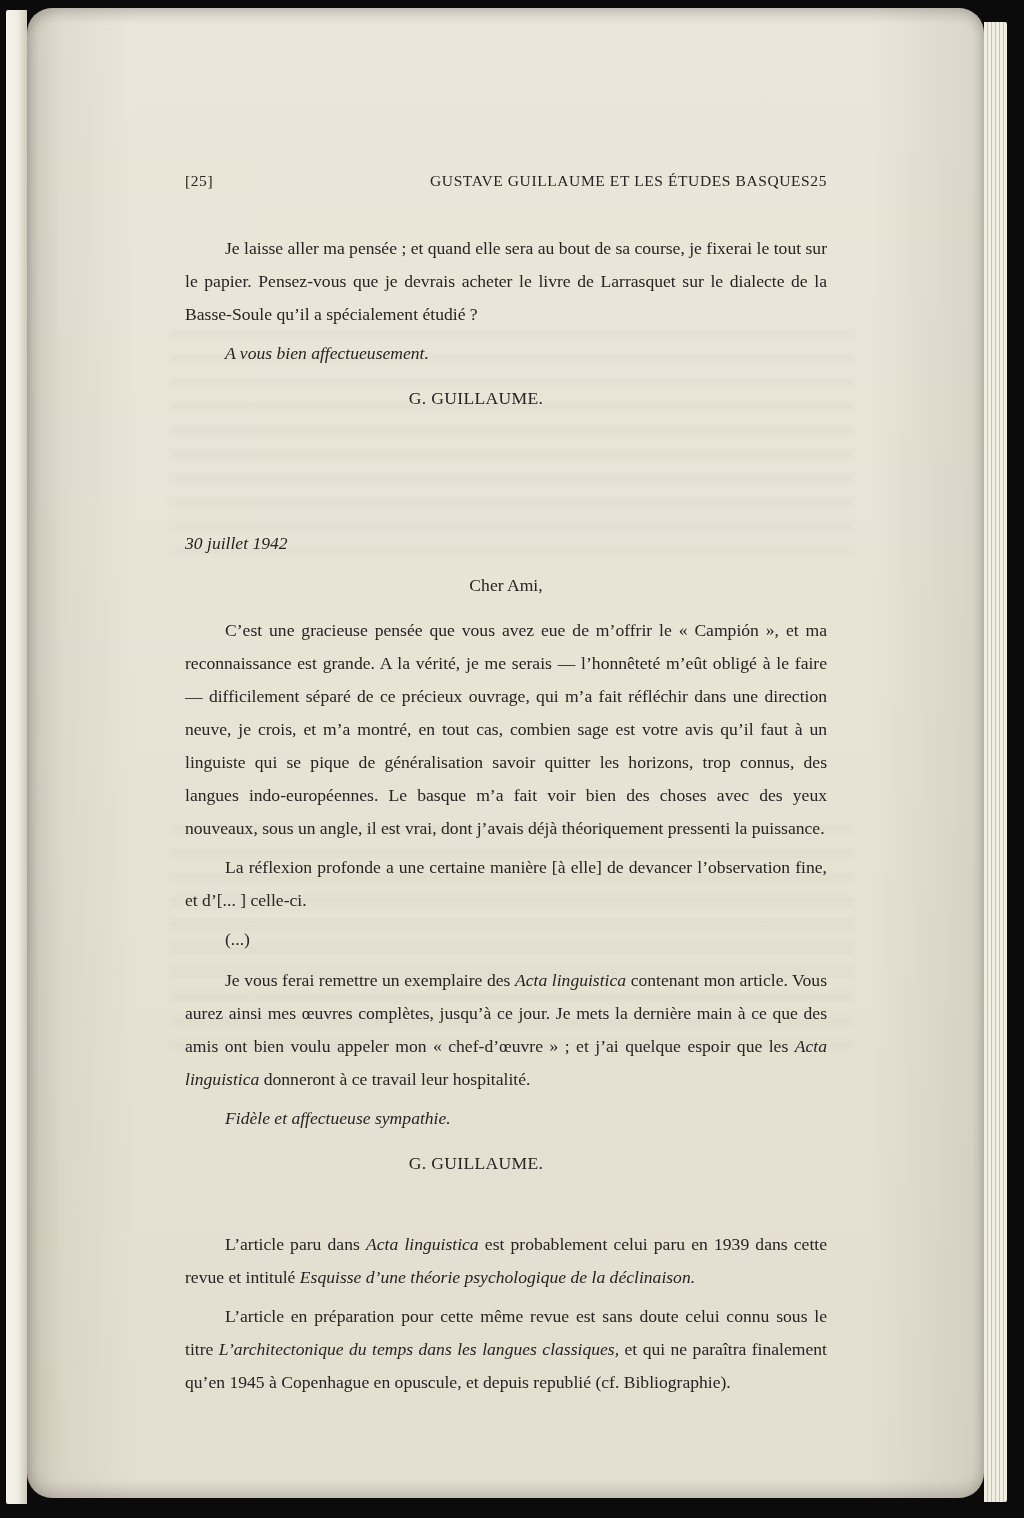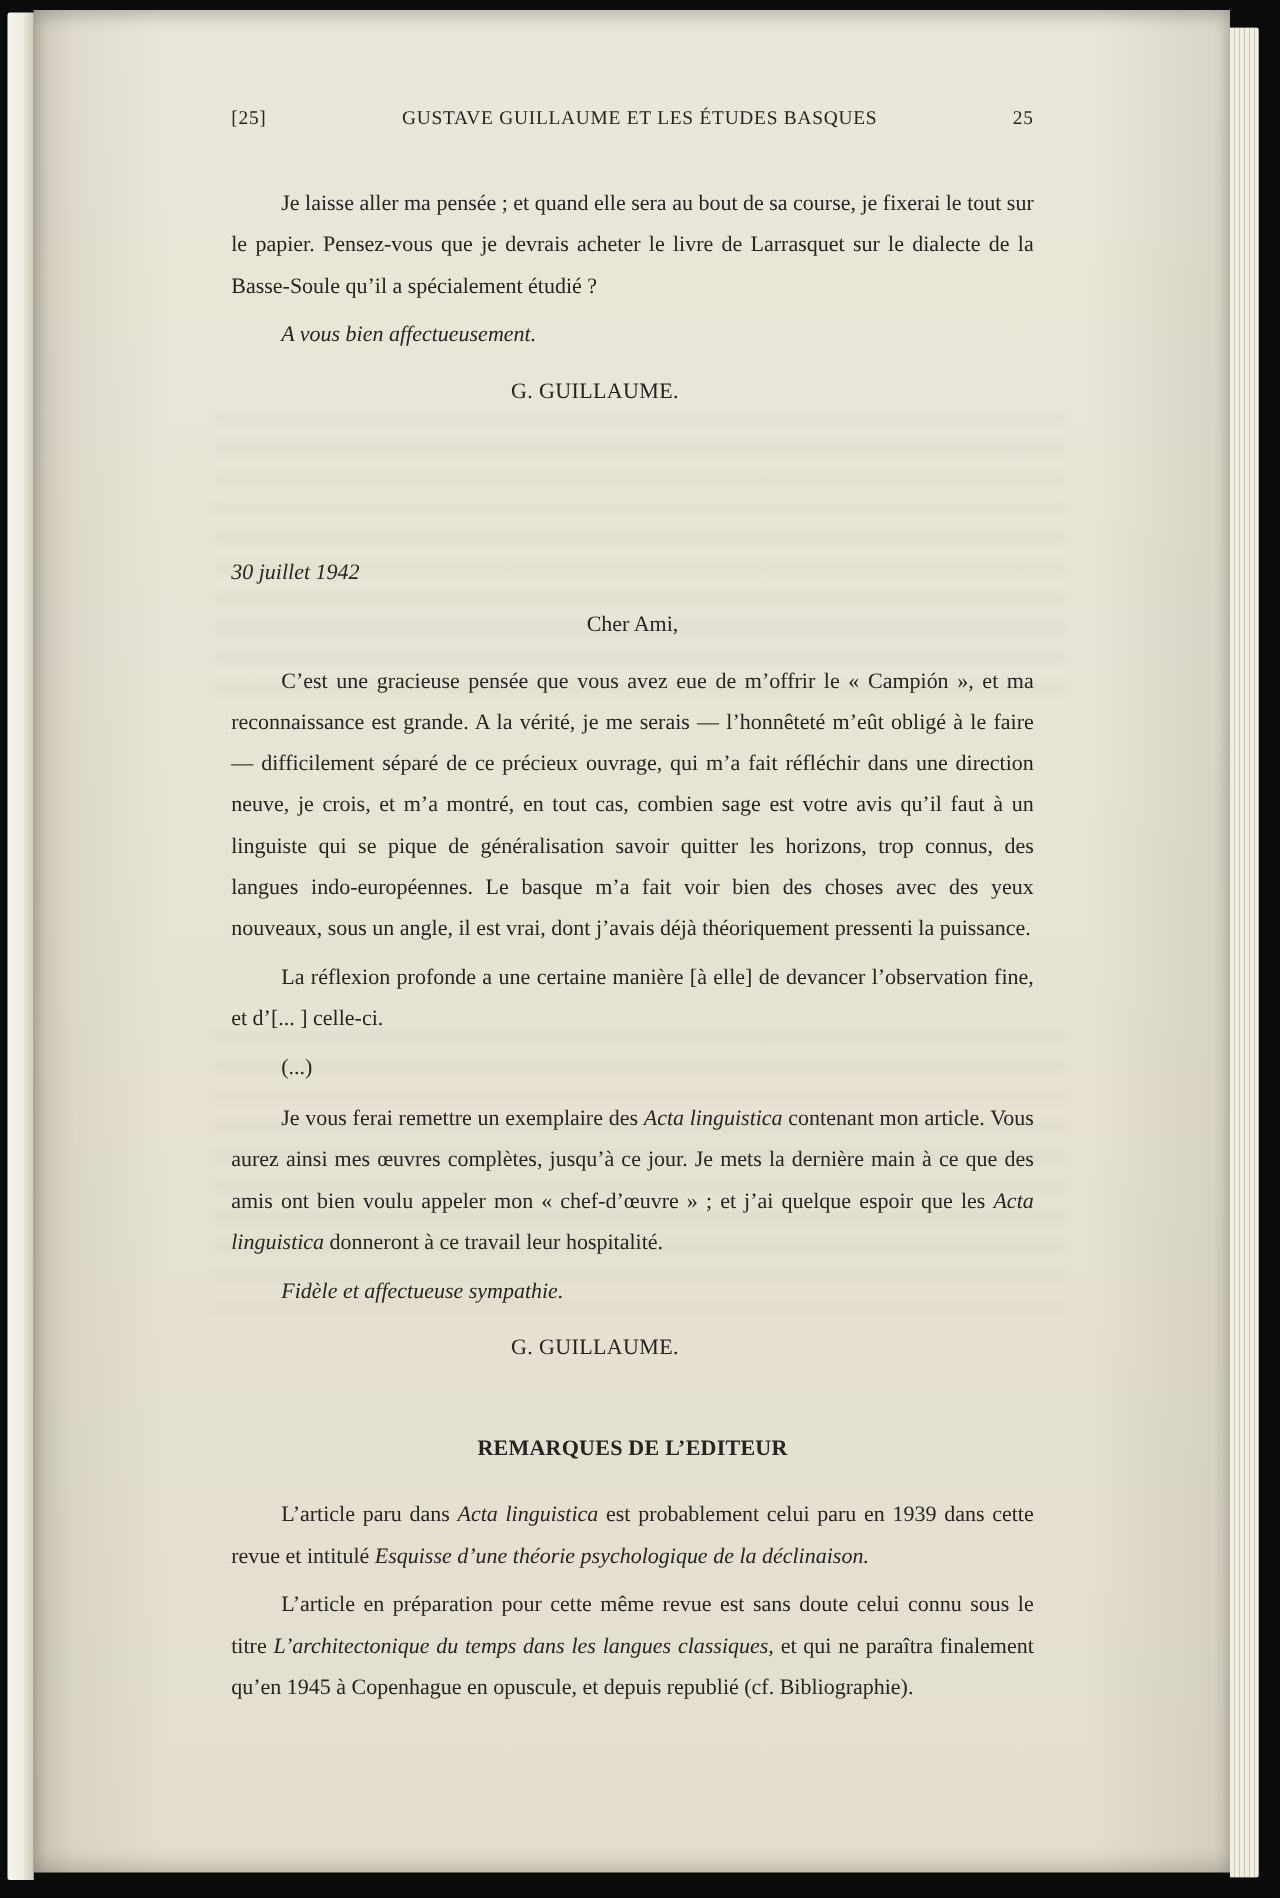--- a/index.html
+++ b/index.html
@@ -48,22 +48,23 @@
     left: 27px;
     right: 40px;
     top: 8px;
     bottom: 20px;
     background:
       linear-gradient(90deg, rgba(60,50,35,0.18) 0px, rgba(60,50,35,0.06) 34px, rgba(60,50,35,0) 110px),
       linear-gradient(90deg, rgba(0,0,0,0) 88%, rgba(60,55,40,0.10) 100%),
       linear-gradient(180deg, #eae6d9 0%, #e7e3d5 45%, #e3decf 100%);
     box-shadow: inset 0 6px 12px rgba(0,0,0,0.18), inset 0 -8px 14px rgba(0,0,0,0.14);
     box-sizing: border-box;
-    padding: 78px 157px 0 158px;
+    padding: 118px 157px 0 158px;
     color: #272320;
+    border-radius: 25px;
   }
   
   .ghost {
     position: absolute;
     left: 170px;
     right: 170px;
     pointer-events: none;
     background: repeating-linear-gradient(180deg,
       rgba(110,104,90,0.10) 0px, rgba(110,104,90,0.10) 9px,
       rgba(0,0,0,0) 9px, rgba(0,0,0,0) 24px);
@@ -76,21 +77,21 @@
   .running-head {
     display: flex;
     justify-content: space-between;
     align-items: baseline;
     font-size: 15.5px;
     letter-spacing: 0.6px;
     margin-bottom: 42px;
     white-space: nowrap;
   }
   .rh-left  { flex: 0 0 auto; }
-  .rh-center{ flex: 1 1 auto; text-align: center; }
+  .rh-center{ flex: 1 1 auto; text-align: right; margin-top: 46px; }
   .rh-right { flex: 0 0 auto; }
 
   .text-block {
     font-size: 17.6px;
     line-height: 33px;
     text-align: justify;
   }
   p { margin: 0 0 6px 0; }
   p.indent { text-indent: 40px; }
   .closing { margin-top: 6px; font-style: italic; }
@@ -148,21 +149,20 @@
 
       <p class="date-line">30 juillet 1942</p>
       <p class="salutation">Cher Ami,</p>
       <p class="indent">C’est une gracieuse pensée que vous avez eue de m’offrir le « Campión », et ma reconnaissance est grande. A la vérité, je me serais — l’honnêteté m’eût obligé à le faire — difficilement séparé de ce précieux ouvrage, qui m’a fait réfléchir dans une direction neuve, je crois, et m’a montré, en tout cas, combien sage est votre avis qu’il faut à un linguiste qui se pique de généralisation savoir quitter les horizons, trop connus, des langues indo-européennes. Le basque m’a fait voir bien des choses avec des yeux nouveaux, sous un angle, il est vrai, dont j’avais déjà théoriquement pressenti la puissance.</p>
       <p class="indent">La réflexion profonde a une certaine manière [à elle] de devancer l’observation fine, et d’[... ] celle-ci.</p>
       <p class="ellipsis-line">(...)</p>
       <p class="indent"><span>Je vous ferai remettre un exemplaire des </span><em>Acta linguistica</em><span> contenant mon article. Vous aurez ainsi mes œuvres complètes, jusqu’à ce jour. Je mets la dernière main à ce que des amis ont bien voulu appeler mon « chef-d’œuvre » ; et j’ai quelque espoir que les </span><em>Acta linguistica</em><span> donneront à ce travail leur hospitalité.</span></p>
       <p class="indent closing">Fidèle et affectueuse sympathie.</p>
       <p class="signature sig-2">G. GUILLAUME.</p>
 
-      <p class="section-heading">REMARQUES DE L’EDITEUR</p>
       <p class="indent"><span>L’article paru dans </span><em>Acta linguistica</em><span> est probablement celui paru en 1939 dans cette revue et intitulé </span><em>Esquisse d’une théorie psychologique de la déclinaison.</em></p>
       <p class="indent"><span>L’article en préparation pour cette même revue est sans doute celui connu sous le titre </span><em>L’architectonique du temps dans les langues classiques,</em><span> et qui ne paraîtra finalement qu’en 1945 à Copenhague en opuscule, et depuis republié (cf. Bibliographie).</span></p>
 
     </div>
   </div>
 
   <div class="ghost ghost-1"></div>
   <div class="ghost ghost-2"></div>
 
   <div class="page-stack"></div>

